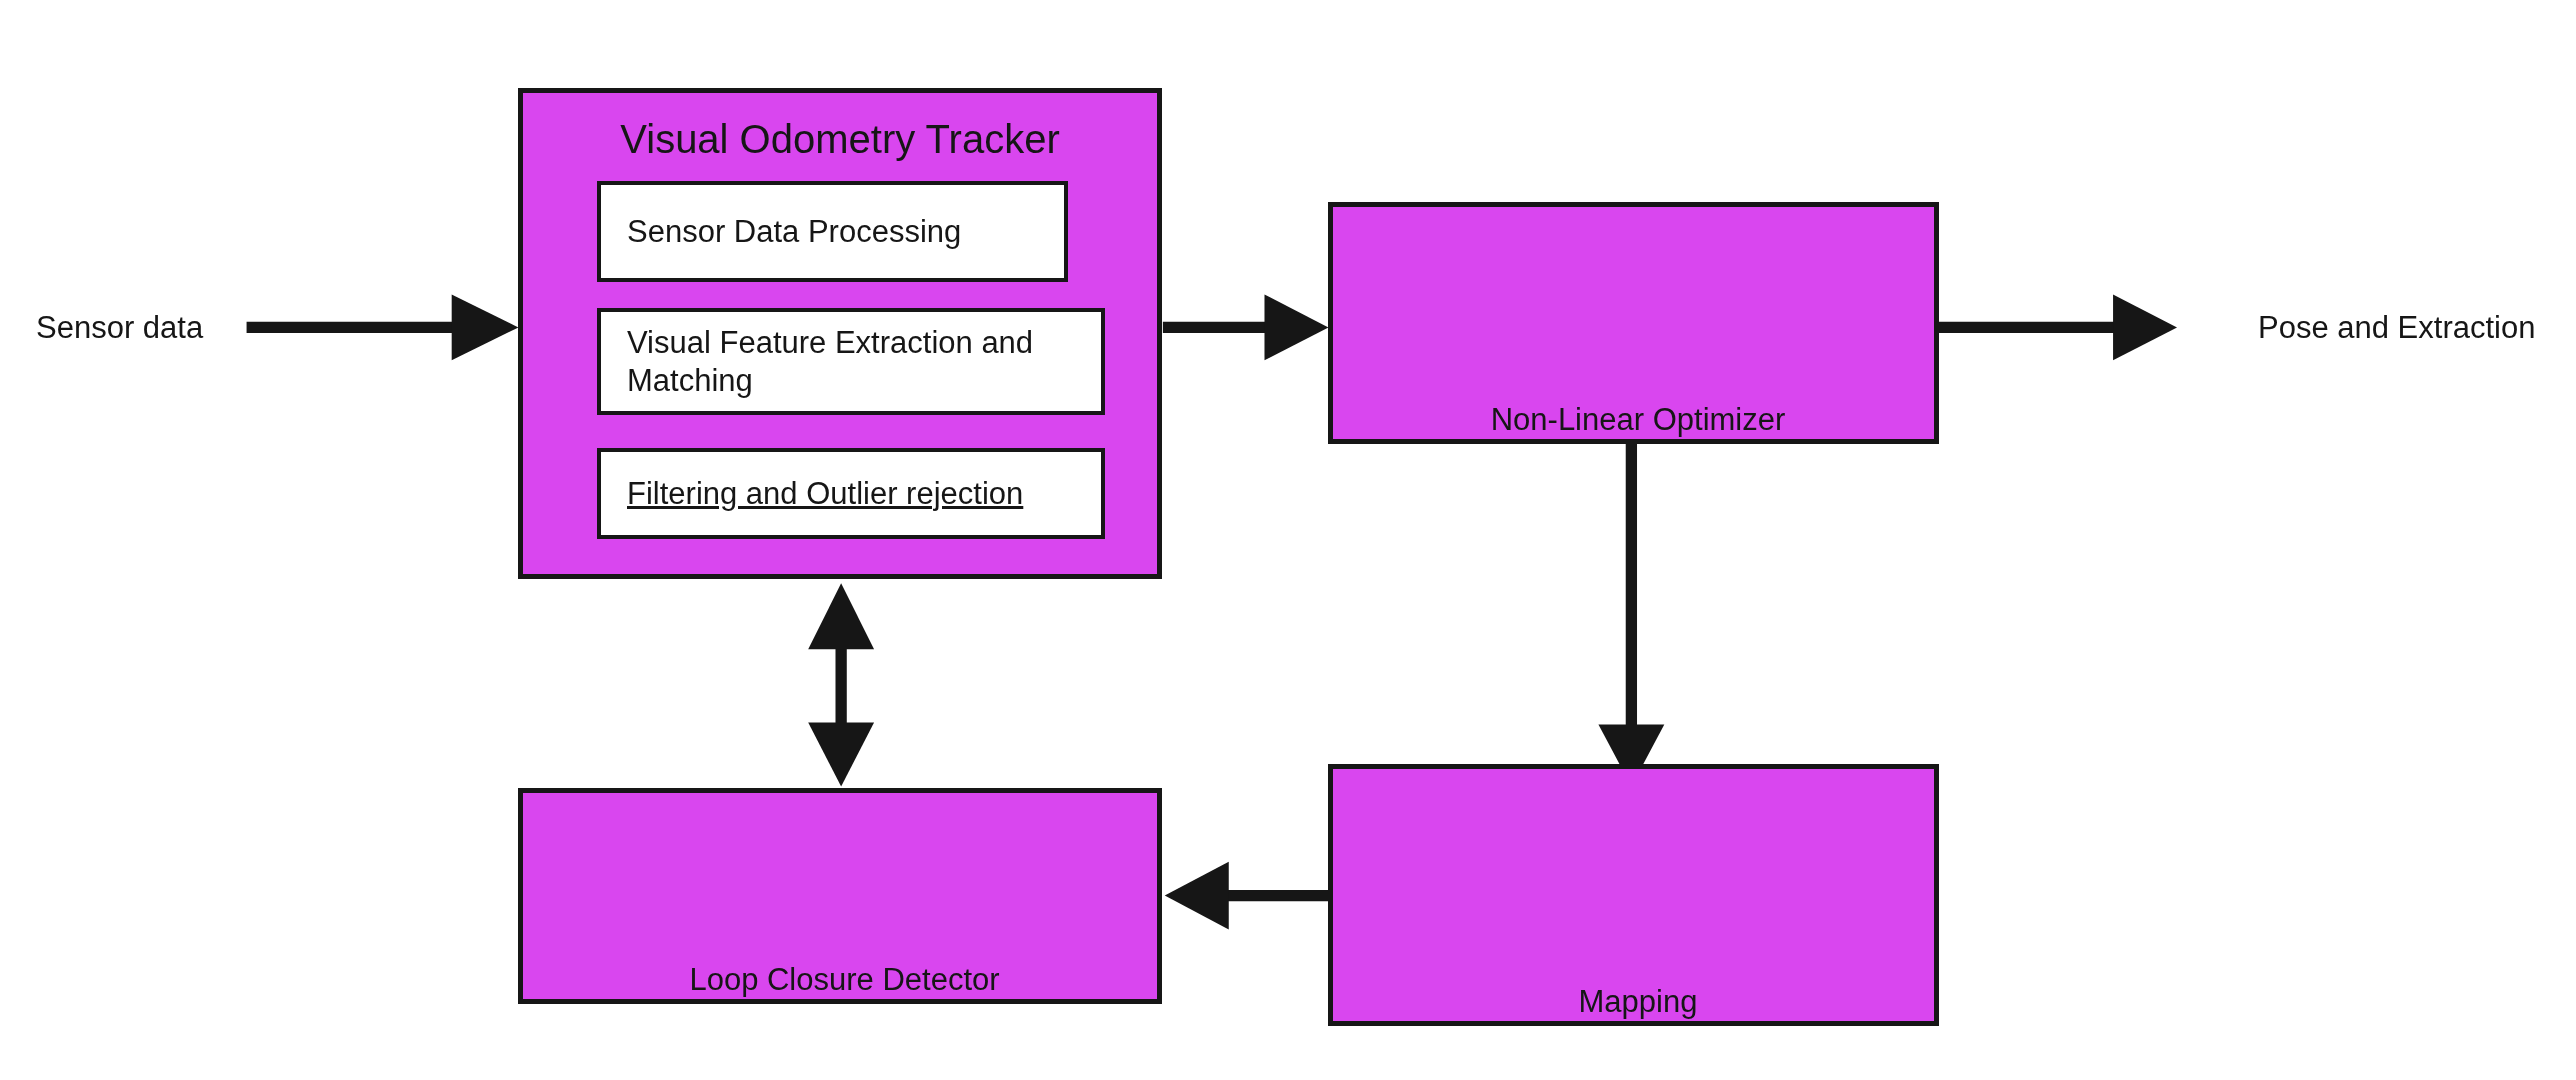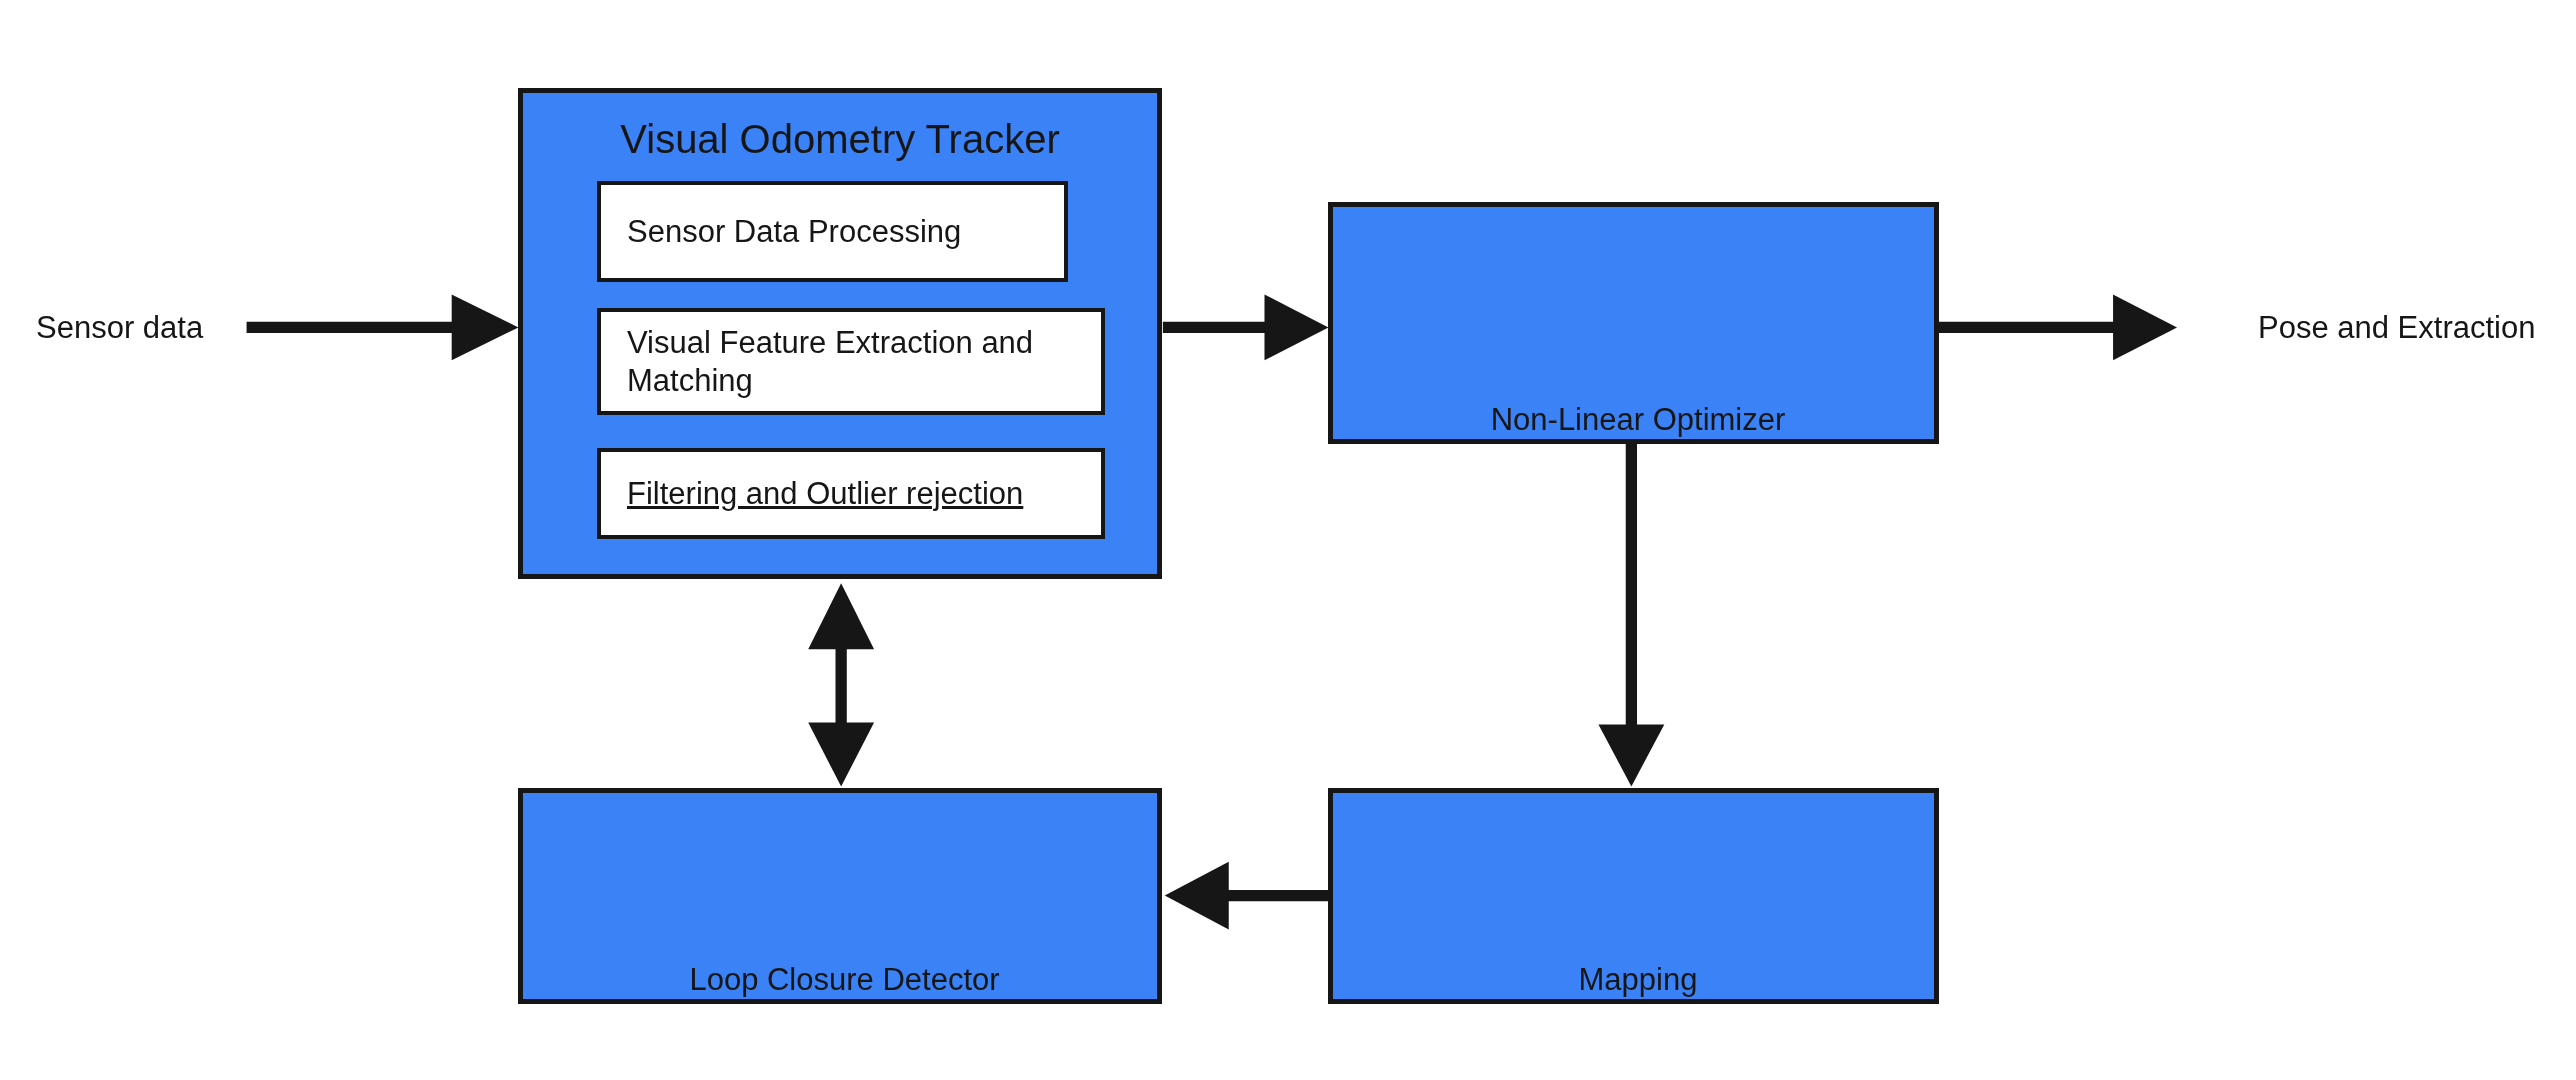--- a/index.html
+++ b/index.html
@@ -29,21 +29,21 @@
     stroke-width: 12;
   }
   .connectors polygon {
     fill: #161616;
     stroke: none;
   }
   .node {
     position: absolute;
     box-sizing: border-box;
     border: 5.6px solid #161616;
-    background: #3b82f6;
+    background: #d946ef;
     padding-left: 9px;
   }
   .node.centered {
     display: flex;
     align-items: flex-end;
     justify-content: center;
     text-align: center;
   }
   .node-label {
     font-size: 31px;
@@ -135,21 +135,21 @@
 
     <div class="sub-box" style="left:74px; top:355px; width:508px; height:91px;text-decoration:underline;">
       <span class="node-label">Filtering and Outlier rejection</span>
     </div>
   </div>
 
   <div class="node centered" style="left:1328px; top:202px; width:611px; height:242px;">
     <span class="node-label">Non-Linear Optimizer</span>
   </div>
 
-  <div class="node centered" style="left:1328px; top:788px; width:611px; height:216px;">
+  <div class="node centered" style="left:1328px; top:764px; width:611px; height:262px;">
     <span class="node-label">Mapping</span>
   </div>
 
   <div class="node centered" style="left:518px; top:788px; width:644px; height:216px;">
     <span class="node-label">Loop Closure Detector</span>
   </div>
 
   <div class="float-label" style="left:2258px; top:309px;">Pose and Extraction</div>
 
 </div>

